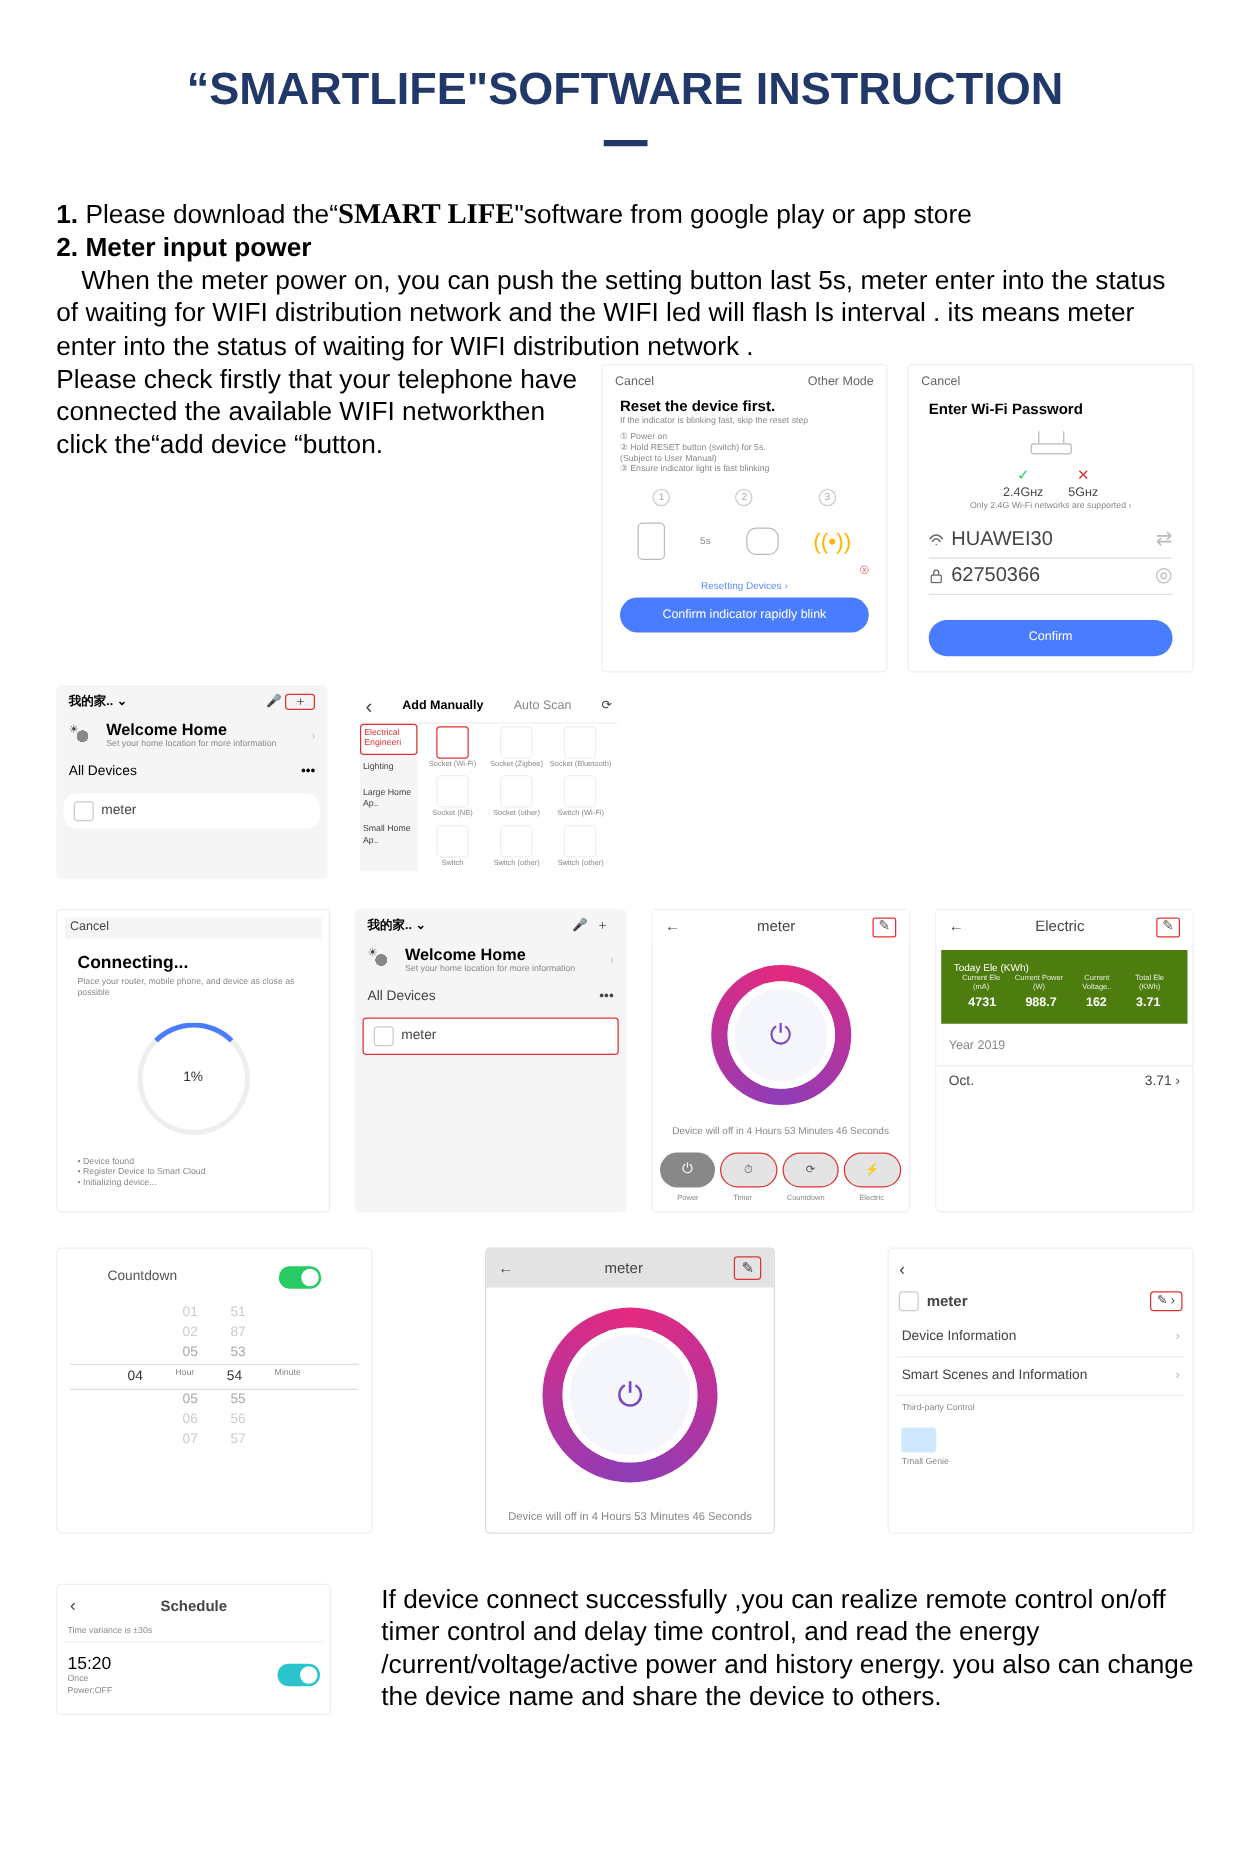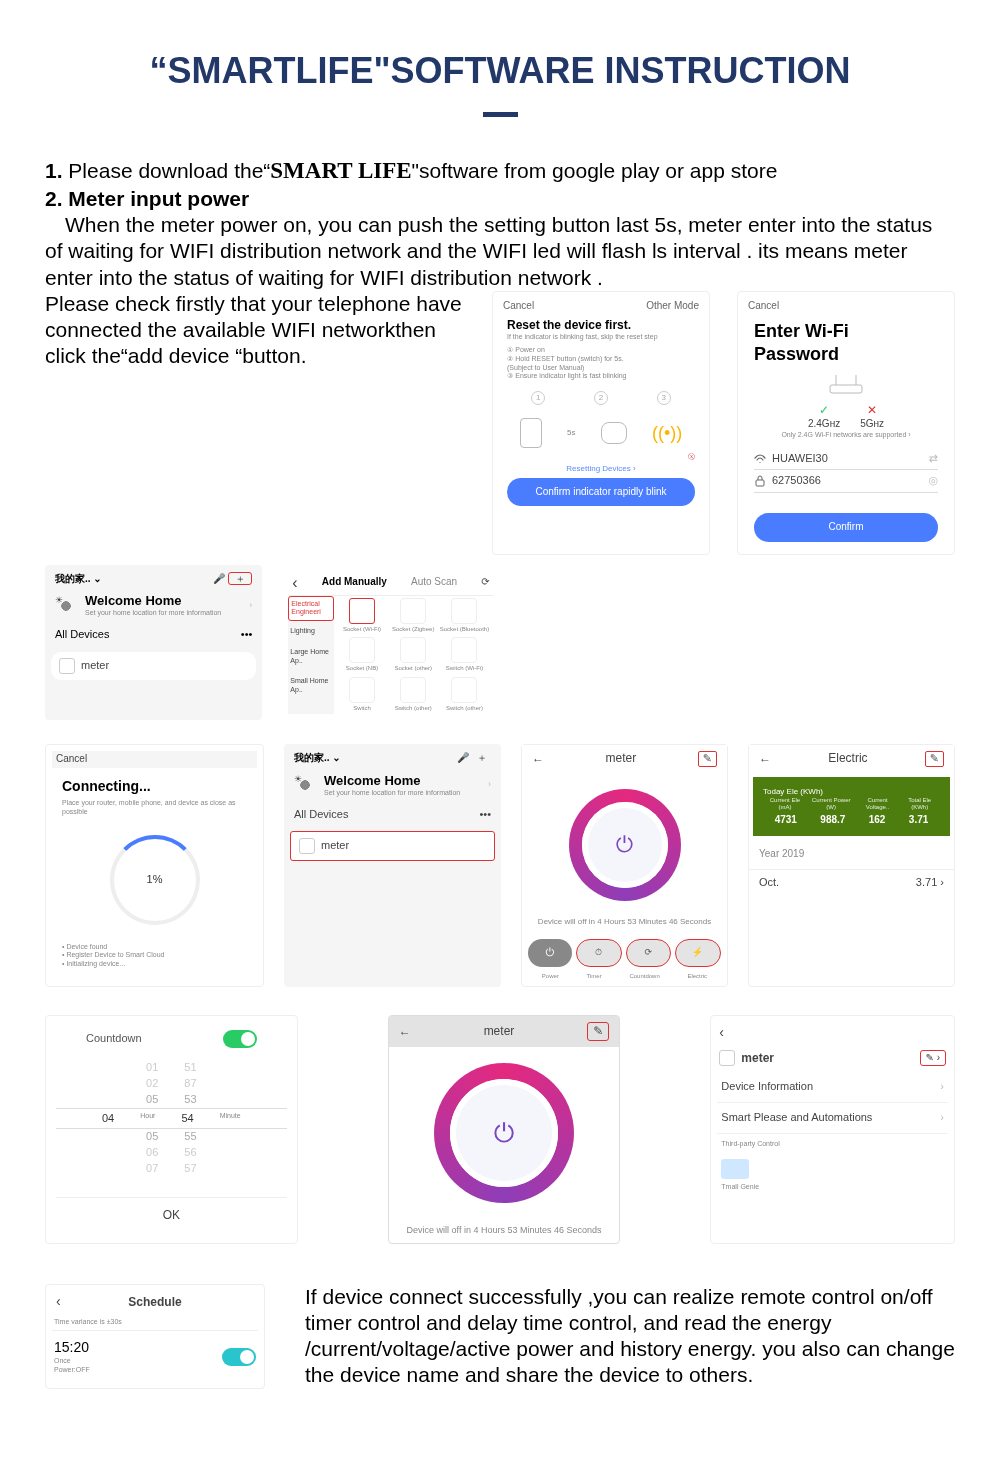--- a/index.html
+++ b/index.html
@@ -18,21 +18,21 @@
   .shot-hdr { display: flex; justify-content: space-between; align-items: center; font-size: 10px; padding: 2px 4px; }
   .sun-icon { display: inline-block; width: 22px; height: 22px; border-radius: 50%; background: radial-gradient(circle,#888 30%,transparent 31%); box-shadow: 0 0 0 0 #888; position: relative; }
   .welcome-title { font-weight: bold; font-size: 13px; color: #000; }
   .mini { font-size: 7px; color: #888; }
   .pill { background:#fff; border-radius:10px; padding:6px 8px; margin-top:6px; display:flex; align-items:center; gap:6px; font-size:11px; }
   .dot-icon { width:16px; height:16px; border:1px solid #ccc; border-radius:3px; display:inline-block; background:#fff; }
   .cat-cell { text-align:center; width:33%; display:inline-block; vertical-align:top; }
   .cat-box { width:26px; height:26px; border:1px solid #eee; border-radius:4px; margin:0 auto 2px; background:#fff; }
   .red-box { border:1px solid #d33; border-radius:3px; }
   .blue-btn { background:#4a7cff; color:#fff; text-align:center; border-radius:18px; padding:8px; font-size:10px; }
-  .input-line { display:flex; align-items:center; gap:6px; border-bottom:1px solid #ddd; padding:4px 0; font-size:11px; color:#444; }
+  .input-line { display:flex; align-items:center; gap:6px; border-bottom:1px solid #ddd; padding:4px 0; font-size:16px; color:#444; }
   .progress-ring { width:90px; height:90px; border:4px solid #eee; border-radius:50%; margin:18px auto; display:flex; align-items:center; justify-content:center; font-size:11px; color:#333; }
   .progress-ring.top { border-top-color:#4a7cff; }
   .purple-ring { width:112px; height:112px; border-radius:50%; background: conic-gradient(#e4297f,#8f3db7,#e4297f); display:flex; align-items:center; justify-content:center; margin:16px auto; }
   .purple-ring.big { width:140px; height:140px; }
   .purple-inner { width:86px; height:86px; border-radius:50%; background:#f5f6fb; display:flex; align-items:center; justify-content:center; color:#7b46c2; font-size:22px; box-shadow:0 0 0 6px #fff inset; }
   .purple-ring.big .purple-inner { width:108px; height:108px; font-size:26px; }
   .meter-hdr { background:#fff; display:flex; align-items:center; justify-content:space-between; padding:6px 10px; font-size:12px; }
   .pencil { border:1px solid #d33; padding:0 4px; border-radius:2px; color:#555; font-size:11px; }
   .actions { display:flex; gap:4px; margin-top:6px; }
   .act { flex:1; height:28px; border-radius:14px; background:#e4e4e4; display:flex; align-items:center; justify-content:center; font-size:9px; color:#555; }
@@ -59,21 +59,21 @@
 
   <div class="body-text">
     <p>
       <span class="bold">1.</span><span> Please download the“</span><span class="appname">SMART LIFE</span><span>"software from google play or app store</span>
     </p>
     <p class="bold">2. Meter input power</p>
     <p>
       <span class="indent">When the meter power on, you can push the setting button last 5s, meter enter into the status of waiting for WIFI distribution network and the WIFI led will flash ls interval . its means meter enter into the status of waiting for WIFI distribution network .</span>
     </p>
 
-    <div style="display:flex; gap:27px;">
+    <div style="display:flex; gap:16px;">
       <div style="flex:0 0 420px">
         <p>Please check firstly that your telephone have connected the available WIFI networkthen click the“add device “button.</p>
       </div>
 
       <div class="shot white" style="flex:1; border:1px solid #eee;">
         <div class="shot-hdr">
           <span style="color:#666">Cancel</span>
           <span style="color:#666">Other Mode</span>
         </div>
         <div style="padding:4px 8px">
@@ -98,21 +98,21 @@
           <div style="text-align:center;font-size:8px;color:#5a8bff;margin-bottom:4px">Resetting Devices ›</div>
           <div class="blue-btn">Confirm indicator rapidly blink</div>
         </div>
       </div>
 
       <div class="shot white" style="flex:1; border:1px solid #eee;">
         <div class="shot-hdr">
             <span style="color:#666">Cancel</span>
           </div>
         <div style="padding:6px 10px">
-          <div style="font-weight:bold;font-size:18px;color:#000">Enter Wi-Fi Password</div>
+          <div style="font-weight:bold;font-size:12px;color:#000">Enter Wi-Fi Password</div>
           <div style="text-align:center;margin:8px 0">
             <svg width="40" height="22">
                 <rect x="4" y="12" width="32" height="8" rx="2" fill="none" stroke="#bbb"></rect>
                 <line x1="10" y1="12" x2="10" y2="2" stroke="#bbb"></line>
                 <line x1="30" y1="12" x2="30" y2="2" stroke="#bbb"></line>
               </svg>
           </div>
           <div style="display:flex;justify-content:center;gap:20px;font-size:10px">
             <span style="text-align:center"><span style="color:#29cc64;font-size:12px">✓</span><br><span>2.4Gʜᴢ</span></span>
             <span style="text-align:center"><span style="color:#d33;font-size:12px">✕</span><br><span>5Gʜᴢ</span></span>
@@ -330,21 +330,20 @@
             </div>
           <div class="light-row">
               <span>06</span>
               <span>56</span>
             </div>
           <div class="light-row">
               <span>07</span>
               <span>57</span>
             </div>
         </div>
-        <div style="text-align:center;margin-top:20px;border-top:1px solid #eee;padding-top:10px;font-size:12px">OK</div>
       </div>
 
       <div style="flex:0 0 50px"></div>
 
       <div class="shot white" style="flex:1;padding:0;border:1px solid #ddd">
         <div class="meter-hdr" style="background:#e3e3e3">
           <span>←</span>
           <span>meter</span>
           <span class="red-box" style="padding:1px 5px">✎</span>
         </div>
@@ -361,21 +360,21 @@
         <div style="display:flex;align-items:center;gap:6px;padding:6px 2px">
           <span class="dot-icon"></span>
           <span style="font-weight:bold;font-size:12px;flex:1">meter</span>
           <span class="red-box" style="padding:1px 5px;font-size:10px">✎ ›</span>
         </div>
         <div class="setting-row">
             <span>Device Information</span>
             <span class="chev">›</span>
           </div>
         <div class="setting-row">
-            <span>Smart Please and Automations</span>
+            <span>Smart Scenes and Information</span>
             <span class="chev">›</span>
           </div>
         <div class="mini" style="padding:6px 4px">Third-party Control</div>
         <div style="padding:4px">
           <div style="width:28px;height:20px;background:#cfe8ff;border-radius:3px"></div>
           <div class="mini" style="margin-top:4px">Tmall Genie</div>
         </div>
       </div>
     </div>
 

